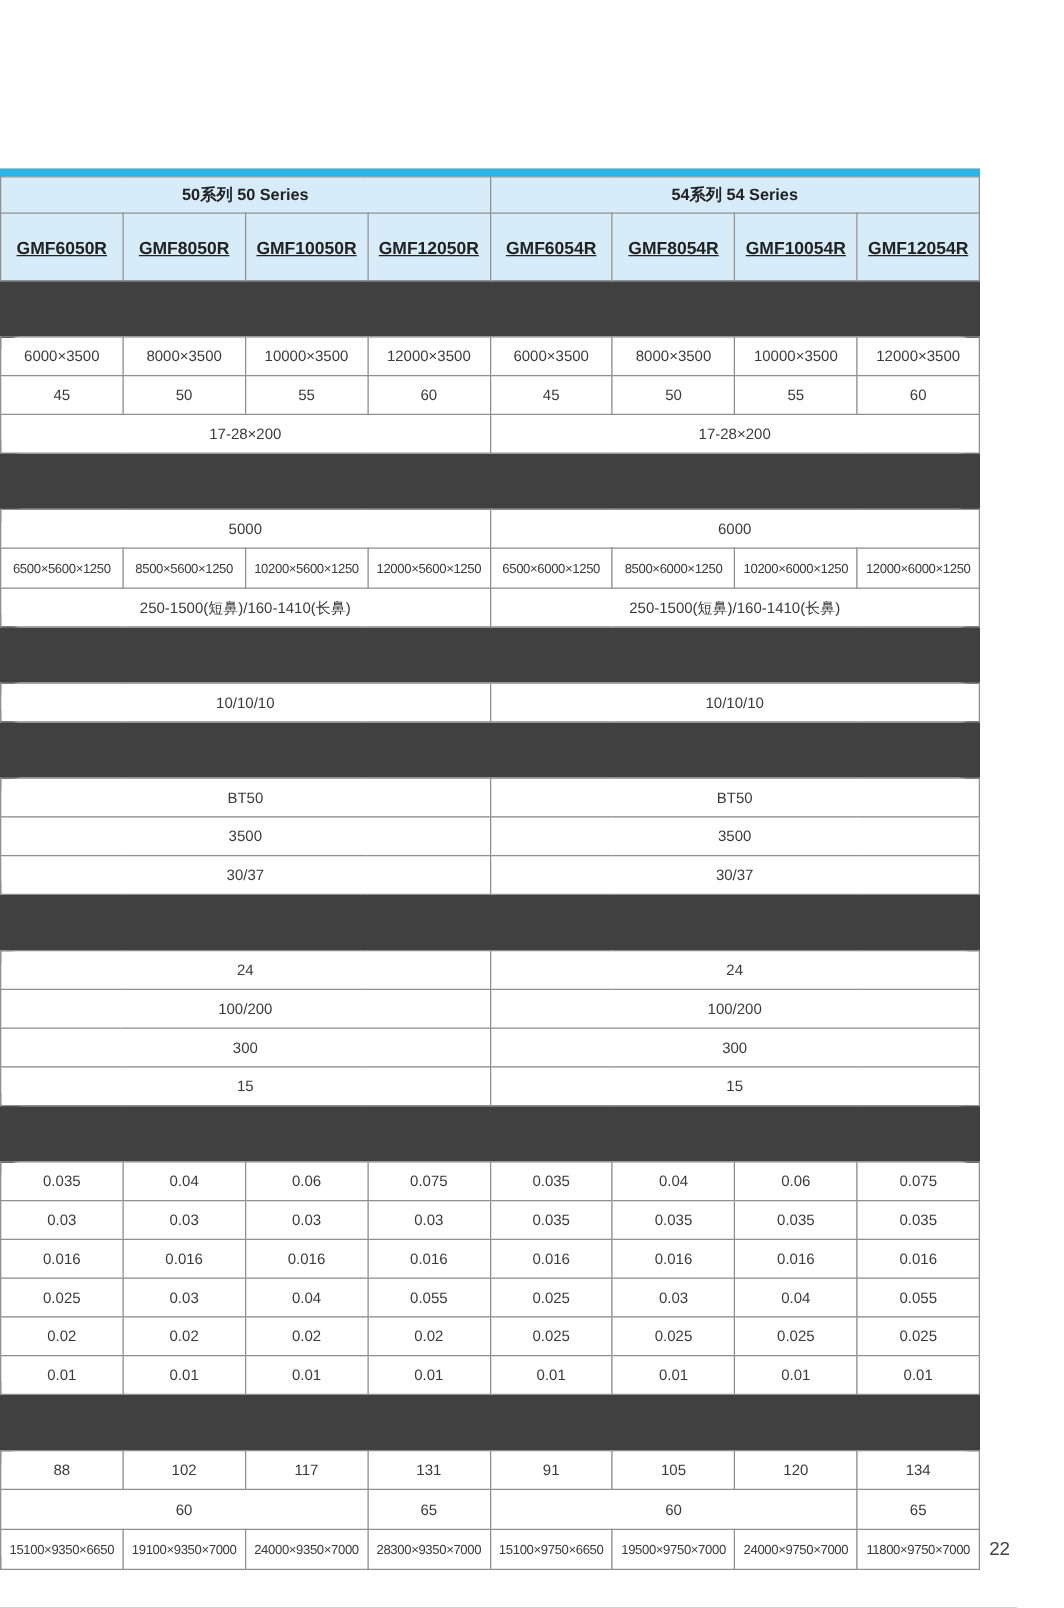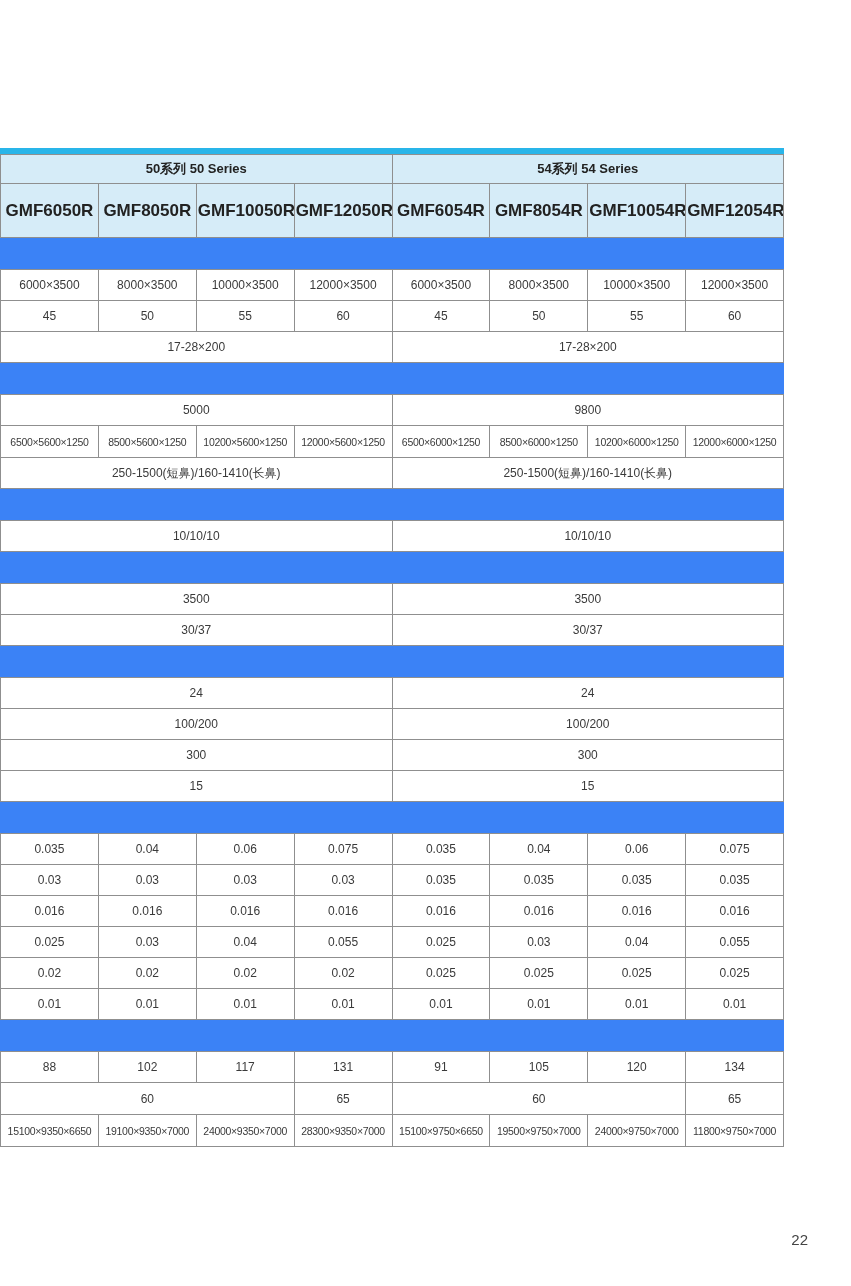--- a/index.html
+++ b/index.html
@@ -1,30 +1,30 @@
 <!DOCTYPE html>
 <html><head>
 <meta charset="utf-8">
 <style>
   html,body{margin:0;padding:0;}
   .page{
     position:relative;width:851px;height:1286px;background:#ffffff;
     font-family:"Liberation Sans","DejaVu Sans",sans-serif;overflow:hidden;
   }
-  .table-area{position:absolute;left:0;top:148px;width:784px;background:#3b82f6;}
+  .table-area{position:absolute;left:0;top:135px;width:784px;background:#404040;}
   .topbar{height:6px;background:#29b5e9;}
   table.t{border-collapse:collapse;table-layout:fixed;width:784px;background:#efefef;}
   table.t td{
     border:1px solid #8f8f8f;background:#ffffff;text-align:center;vertical-align:middle;
     font-size:12px;color:#3a3a3a;height:30px;padding:0 1px;overflow:hidden;white-space:nowrap;
   }
-  table.block{margin-top:31px;border-radius:17px;}
+  table.block{margin-top:44px;border-radius:17px;}
   table.header-t td{background:#d6ecf8;font-weight:bold;color:#222;}
   tr.series-row td{height:28px;font-size:13px;}
-  tr.models-row td{height:53px;font-size:17px;}
+  tr.models-row td{height:53px;font-size:14px;text-decoration:underline;}
   tr.dims td{font-size:10.5px;letter-spacing:-0.3px;}
   tr.tall td{height:31px;}
   .pagenum{position:absolute;top:1231px;right:43px;font-size:15px;color:#444;}
 </style>
 </head>
 <body>
 
 <div class="page">
   <div class="table-area">
     <div class="topbar"></div>
@@ -104,21 +104,21 @@
           <col>
           <col>
           <col>
           <col>
           <col>
           <col>
         </colgroup>
       <tbody>
           <tr>
         <td colspan="4">5000</td>
-        <td colspan="4">9800</td>
+        <td colspan="4">6000</td>
       </tr>
       <tr class="dims tall">
         <td>6500×5600×1250</td>
         <td>8500×5600×1250</td>
         <td>10200×5600×1250</td>
         <td>12000×5600×1250</td>
         <td>6500×6000×1250</td>
         <td>8500×6000×1250</td>
         <td>10200×6000×1250</td>
         <td>12000×6000×1250</td>
@@ -154,20 +154,24 @@
           <col>
           <col>
           <col>
           <col>
           <col>
           <col>
           <col>
           <col>
         </colgroup>
       <tbody>
+          <tr>
+        <td colspan="4">BT50</td>
+        <td colspan="4">BT50</td>
+      </tr>
       <tr>
         <td colspan="4">3500</td>
         <td colspan="4">3500</td>
       </tr>
       <tr>
         <td colspan="4">30/37</td>
         <td colspan="4">30/37</td>
       </tr>
     </tbody>
       </table>

